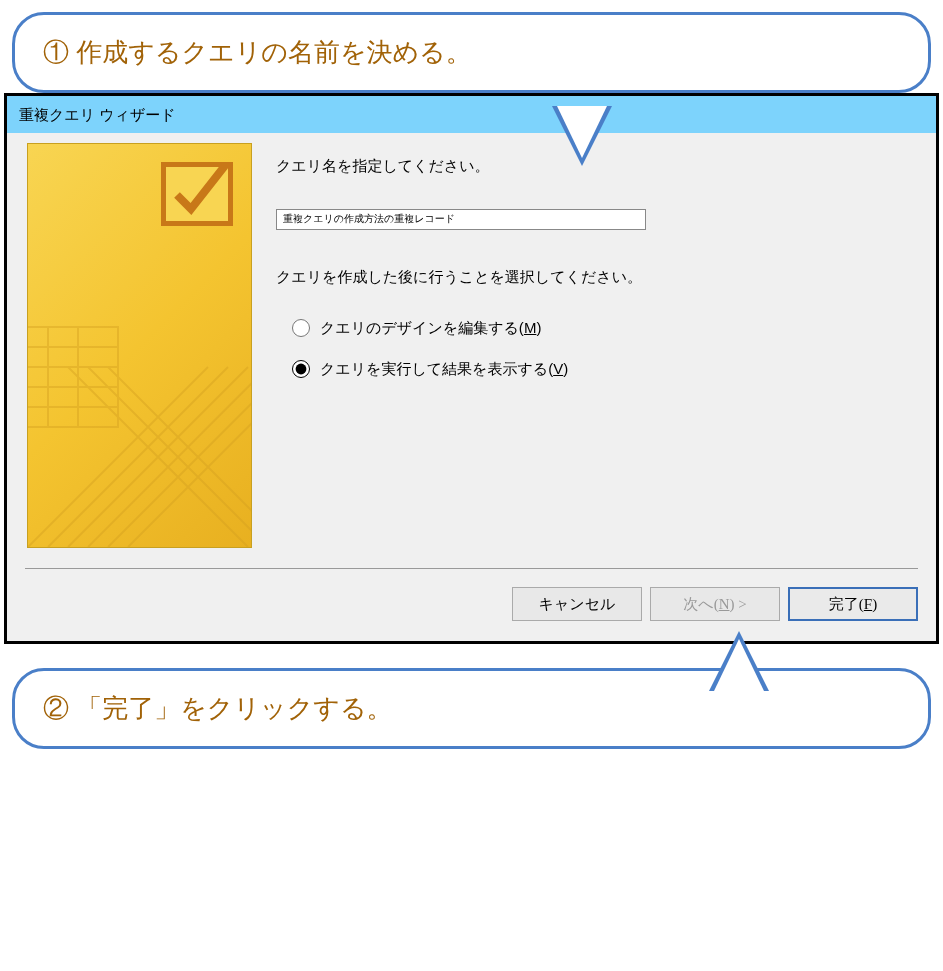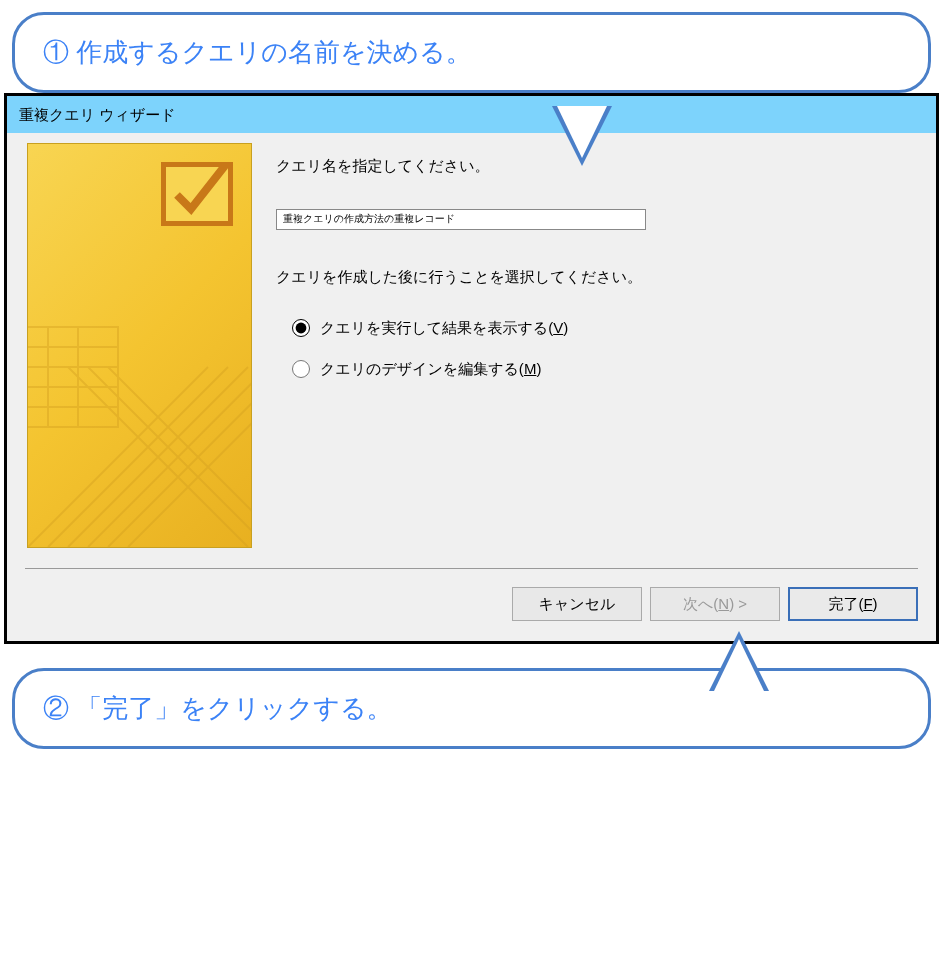--- a/index.html
+++ b/index.html
@@ -8,21 +8,21 @@
       background: #fff;
       width: 943px;
       position: relative;
     }
     .callout {
       border: 3px solid #4A7FC8;
       border-radius: 32px;
       background: #fff;
       padding: 20px 28px;
       font-size: 26px;
-      color: #3b82f6;
+      color: #a16207;
       position: relative;
       margin: 12px;
     }
     .callout-top { margin-bottom: 0; }
     .callout-bottom { margin-top: 24px; }
     .dialog-wrapper {
       border: 3px solid #000;
       margin: 0 4px;
       background: #f0f0f0;
       position: relative;
@@ -105,21 +105,21 @@
       display: flex;
       justify-content: flex-end;
       gap: 8px;
       padding: 18px 18px 20px 18px;
     }
     .btn {
       min-width: 130px;
       height: 34px;
       padding: 0 14px;
       font-size: 15px;
-      font-family: Liberation Sans, sans-serif;
+      font-family: Liberation Serif, serif;
       background: #e8e8e8;
       border: 1px solid #aaa;
       cursor: pointer;
       color: #000;
     }
     .btn:disabled {
       color: #999;
       cursor: default;
       text-align: center;
     }
@@ -214,27 +214,27 @@
       </svg>
     </div>
 
     <div class="wizard-content">
       <div class="wizard-label">クエリ名を指定してください。</div>
       <input type="text" class="wizard-input" value="重複クエリの作成方法の重複レコード" style="">
 
       <div class="wizard-sublabel">クエリを作成した後に行うことを選択してください。</div>
 
       <div class="radio-row">
+        <input type="radio" name="after" id="r2" style="">
+        <label for="r2"><span>クエリのデザインを編集する(</span><span class="underline">M</span><span>)</span></label>
+      </div>
+
+      <div class="radio-row">
         <input type="radio" name="after" id="r1" checked="" style="">
         <label for="r1"><span>クエリを実行して結果を表示する(</span><span class="underline">V</span><span>)</span></label>
-      </div>
-
-      <div class="radio-row">
-        <input type="radio" name="after" id="r2" style="">
-        <label for="r2"><span>クエリのデザインを編集する(</span><span class="underline">M</span><span>)</span></label>
       </div>
     </div>
   </div>
 
   <hr class="dialog-divider">
 
   <div class="dialog-buttons">
     <button class="btn">キャンセル</button>
     <button class="btn" disabled=""><span>次へ(</span><span class="underline">N</span><span>) &gt;</span></button>
     <button class="btn primary"><span>完了(</span><span class="underline">F</span><span>)</span></button>

